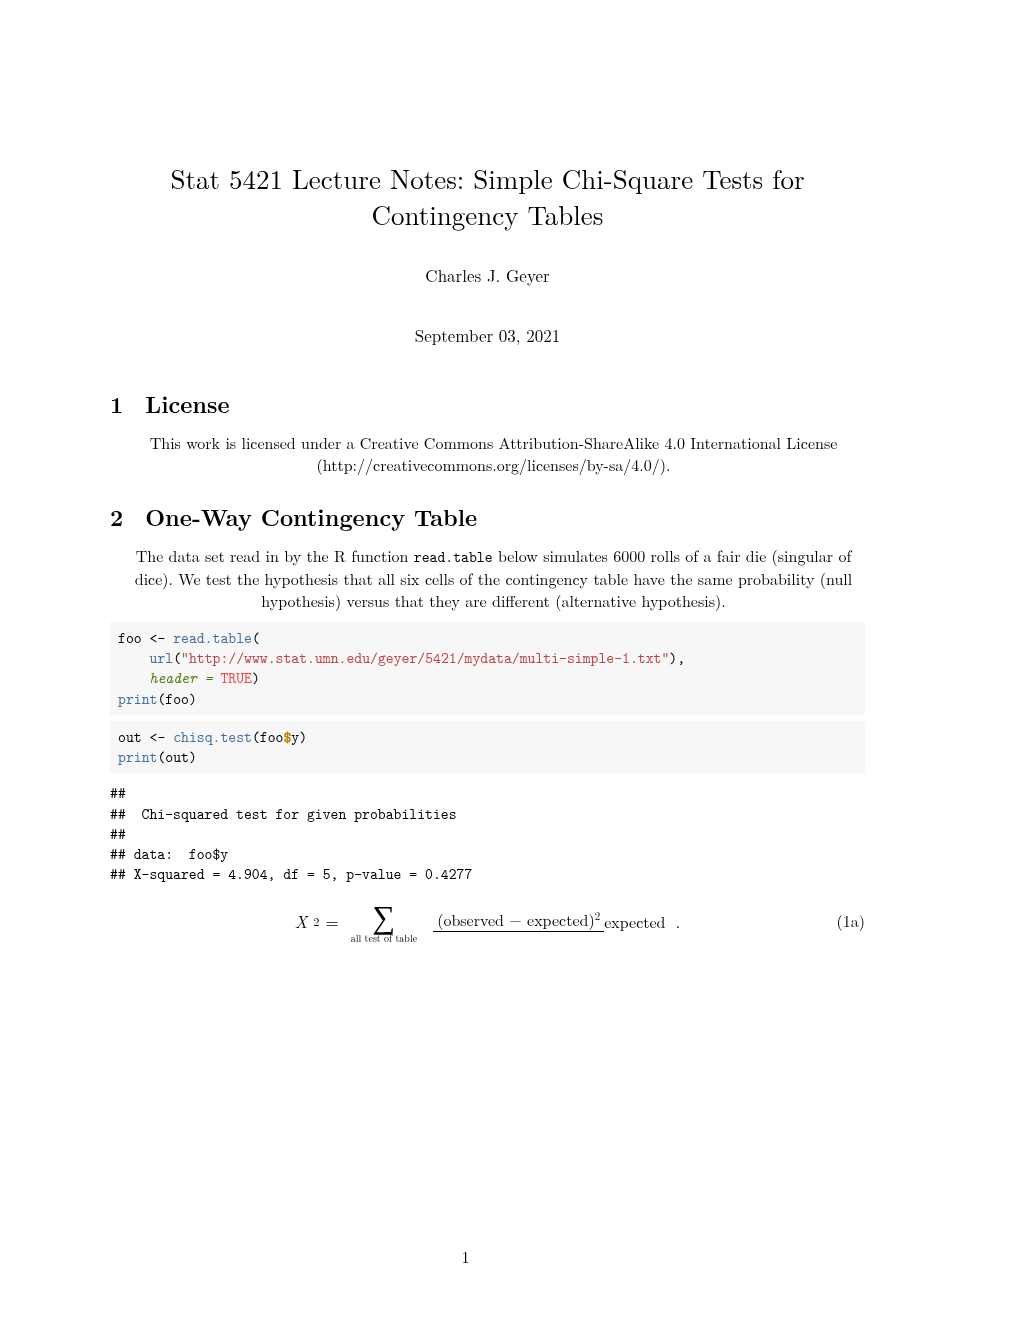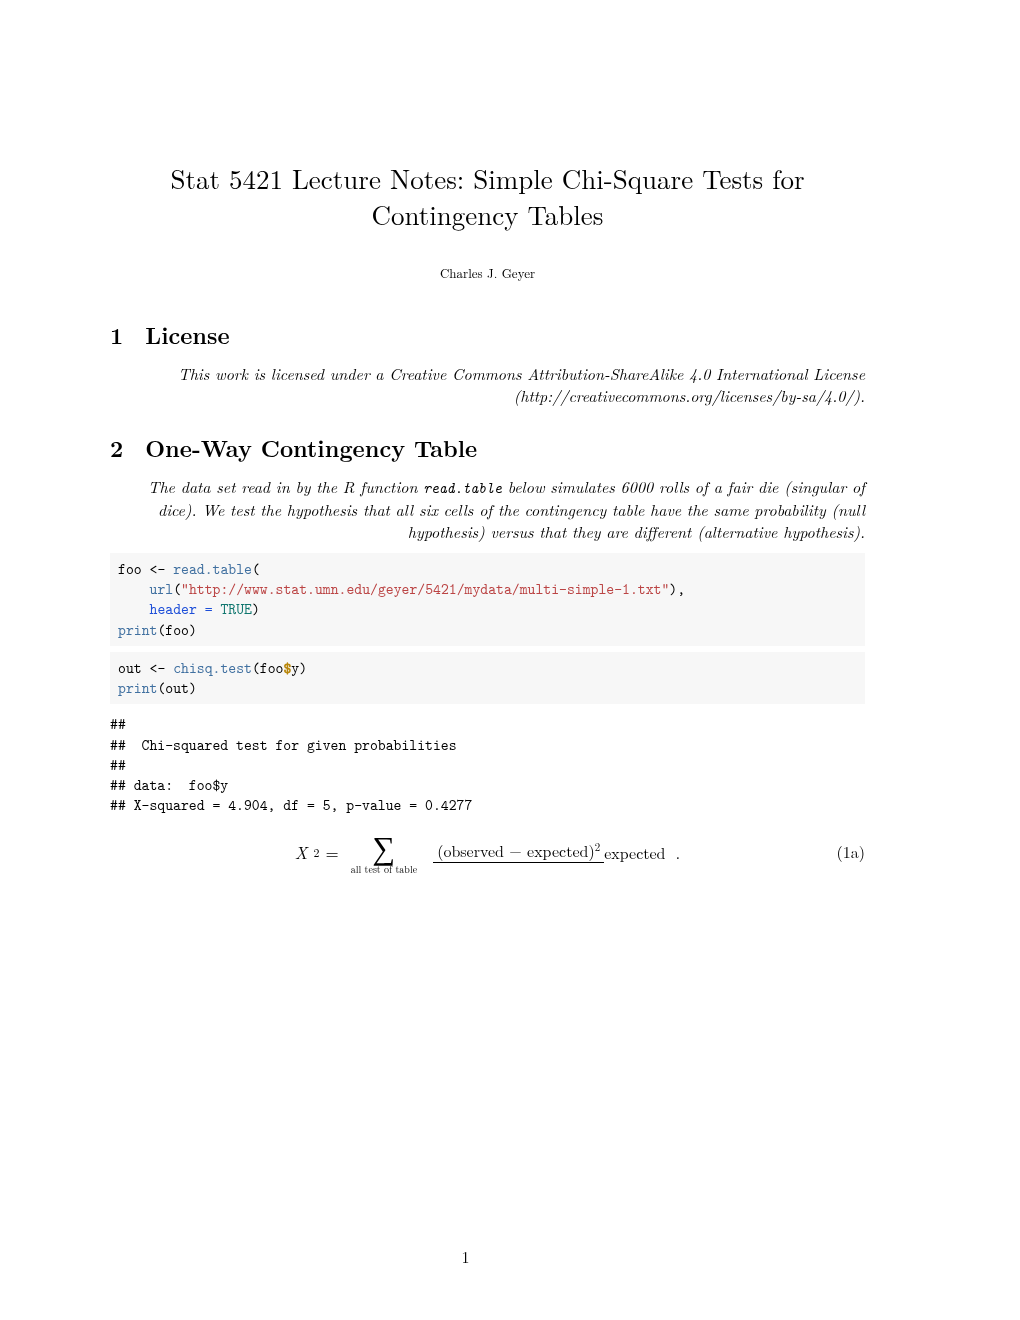--- a/index.html
+++ b/index.html
@@ -20,21 +20,21 @@
   .title {
     text-align: center;
     font-size: 27px;
     font-weight: 400;
     line-height: 1.35;
     margin-top: 40px;
     margin-bottom: 30px;
   }
   .author {
     text-align: center;
-    font-size: 13px;
+    font-size: 17px;
     margin-bottom: 36px;
   }
   .date {
     text-align: center;
     font-size: 17px;
     margin-bottom: 40px;
   }
   h2.section {
     font-size: 23px;
     font-weight: 700;
@@ -50,22 +50,21 @@
     margin: 18px 0 10px 0;
   }
   h3.subsection .secnum {
     display: inline-block;
     margin-right: 18px;
   }
   p.body {
     font-size: 16px;
     line-height: 1.38;
     margin: 6px 0 10px 12px;
-    text-align: right;
-    font-style: italic;
+    text-align: center;
   }
   a.link {
     color: #000;
     text-decoration: none;
   }
   .codeblock {
     background: #f7f7f7;
     padding: 6px 8px;
     font-family: "Latin Modern Mono", "Courier New", monospace;
     font-size: 15px;
@@ -79,22 +78,22 @@
     line-height: 1.35;
     white-space: pre;
     margin: 10px 0 8px 0;
   }
   .tt {
     font-family: "Latin Modern Mono", "Courier New", monospace;
     font-size: 15px;
   }
   .tok-fn { color: #4070a0; }
   .tok-str { color: #b44; }
-  .tok-arg { color: #1d4ed8; }
-  .tok-kw { color: #0f766e; }
+  .tok-arg { color: #4d7c0f; font-style: italic; }
+  .tok-kw { color: #ef4444; }
   .tok-op { color: #b8860b; font-weight: 700; }
   .eqrow {
     display: flex;
     align-items: center;
     margin: 14px 0 4px 0;
   }
   .eqspace-left { flex: 1; }
   .eqn {
     font-size: 17px;
     display: flex;
@@ -133,20 +132,21 @@
     font-size: 16px;
   }
 </style>
 </head>
 <body>
 
 <div class="page">
 
   <div class="title">Stat 5421 Lecture Notes: Simple Chi-Square Tests for Contingency Tables</div>
   <div class="author">Charles J. Geyer</div>
+  <div class="date">September 03, 2021</div>
 
   <h2 class="section">
     <span class="secnum">1</span><span>License</span>
   </h2>
   <p class="body">
     <span>This work is licensed under a Creative Commons Attribution-ShareAlike 4.0 International License (</span><a class="link">http://creativecommons.org/licenses/by-sa/4.0/</a><span>).</span>
   </p>
 
   <h2 class="section">
     <span class="secnum">2</span><span>One-Way Contingency Table</span>

